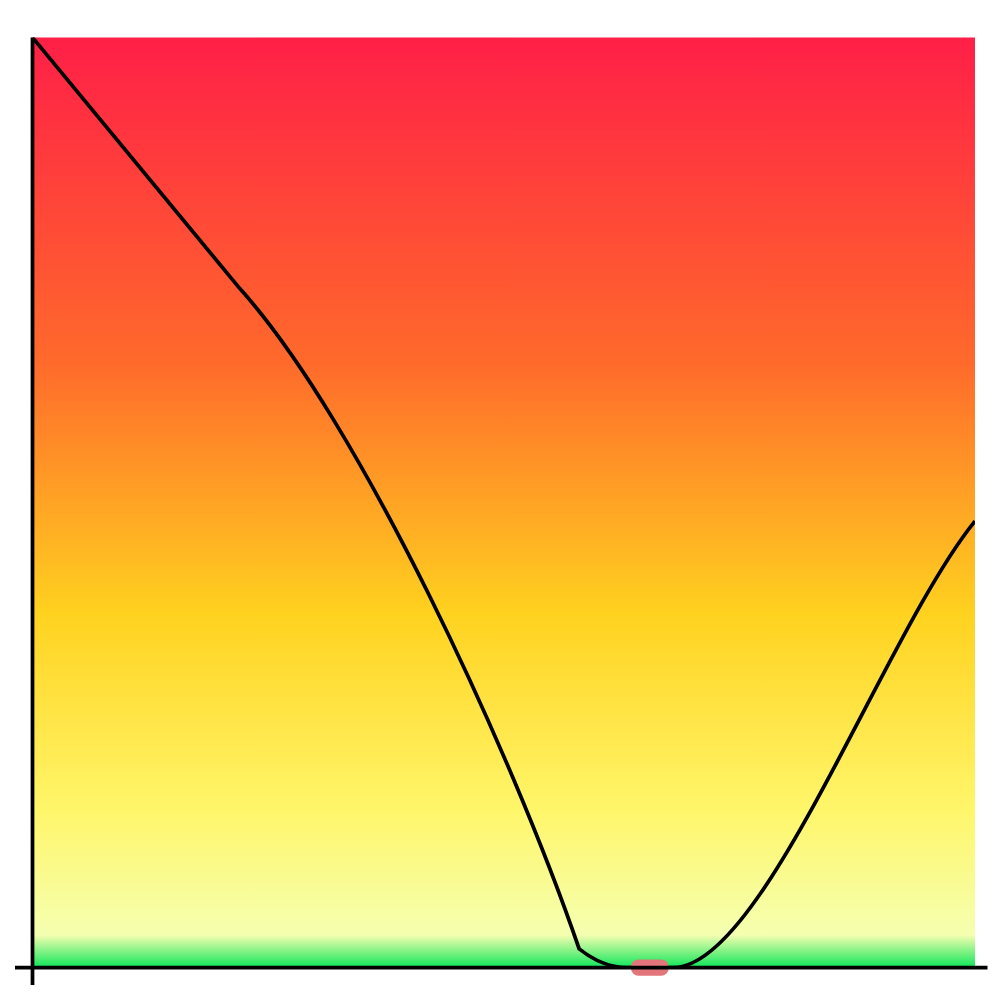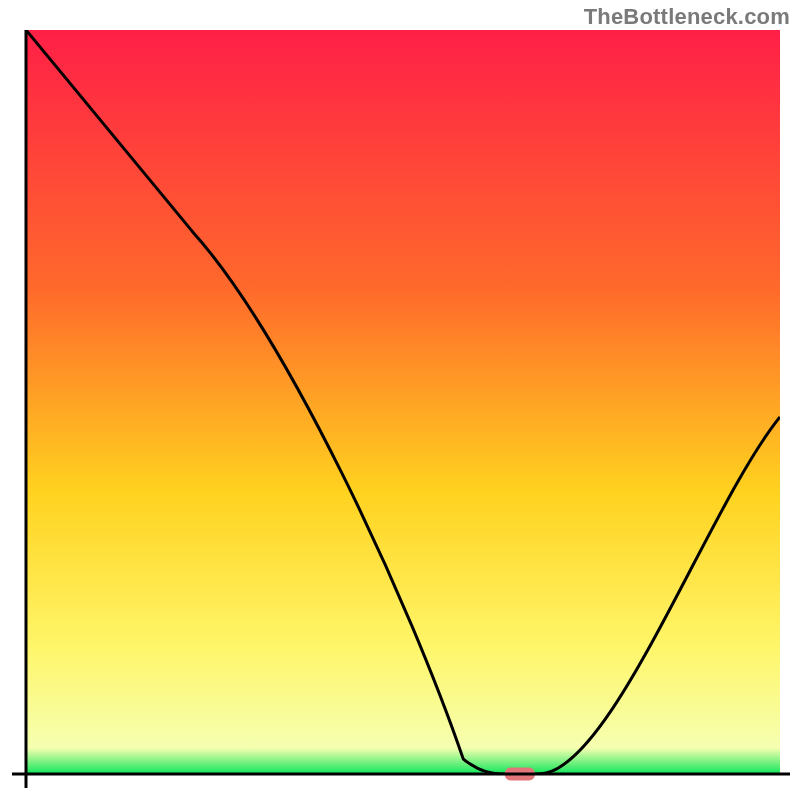--- a/index.html
+++ b/index.html
@@ -27,21 +27,20 @@
   }
   svg {
     display: block;
   }
 </style>
 </head>
 <body>
 
 <div class="stage">
 
-  <div class="watermark">TheBottleneck.com</div>
 
   <svg width="800" height="800" viewBox="0 0 800 800">
     <defs>
       <linearGradient id="bg-grad" x1="0" y1="0" x2="0" y2="1">
         <stop id="g0" offset="0%" stop-color="#ff1f47"></stop>
         <stop id="g1" offset="35%" stop-color="#ff6a2b"></stop>
         <stop id="g2" offset="62%" stop-color="#ffd21f"></stop>
         <stop id="g3" offset="83%" stop-color="#fff66a"></stop>
         <stop id="g4" offset="96.5%" stop-color="#f5ffb0"></stop>
         <stop id="g5" offset="100%" stop-color="#0fe65a"></stop>

